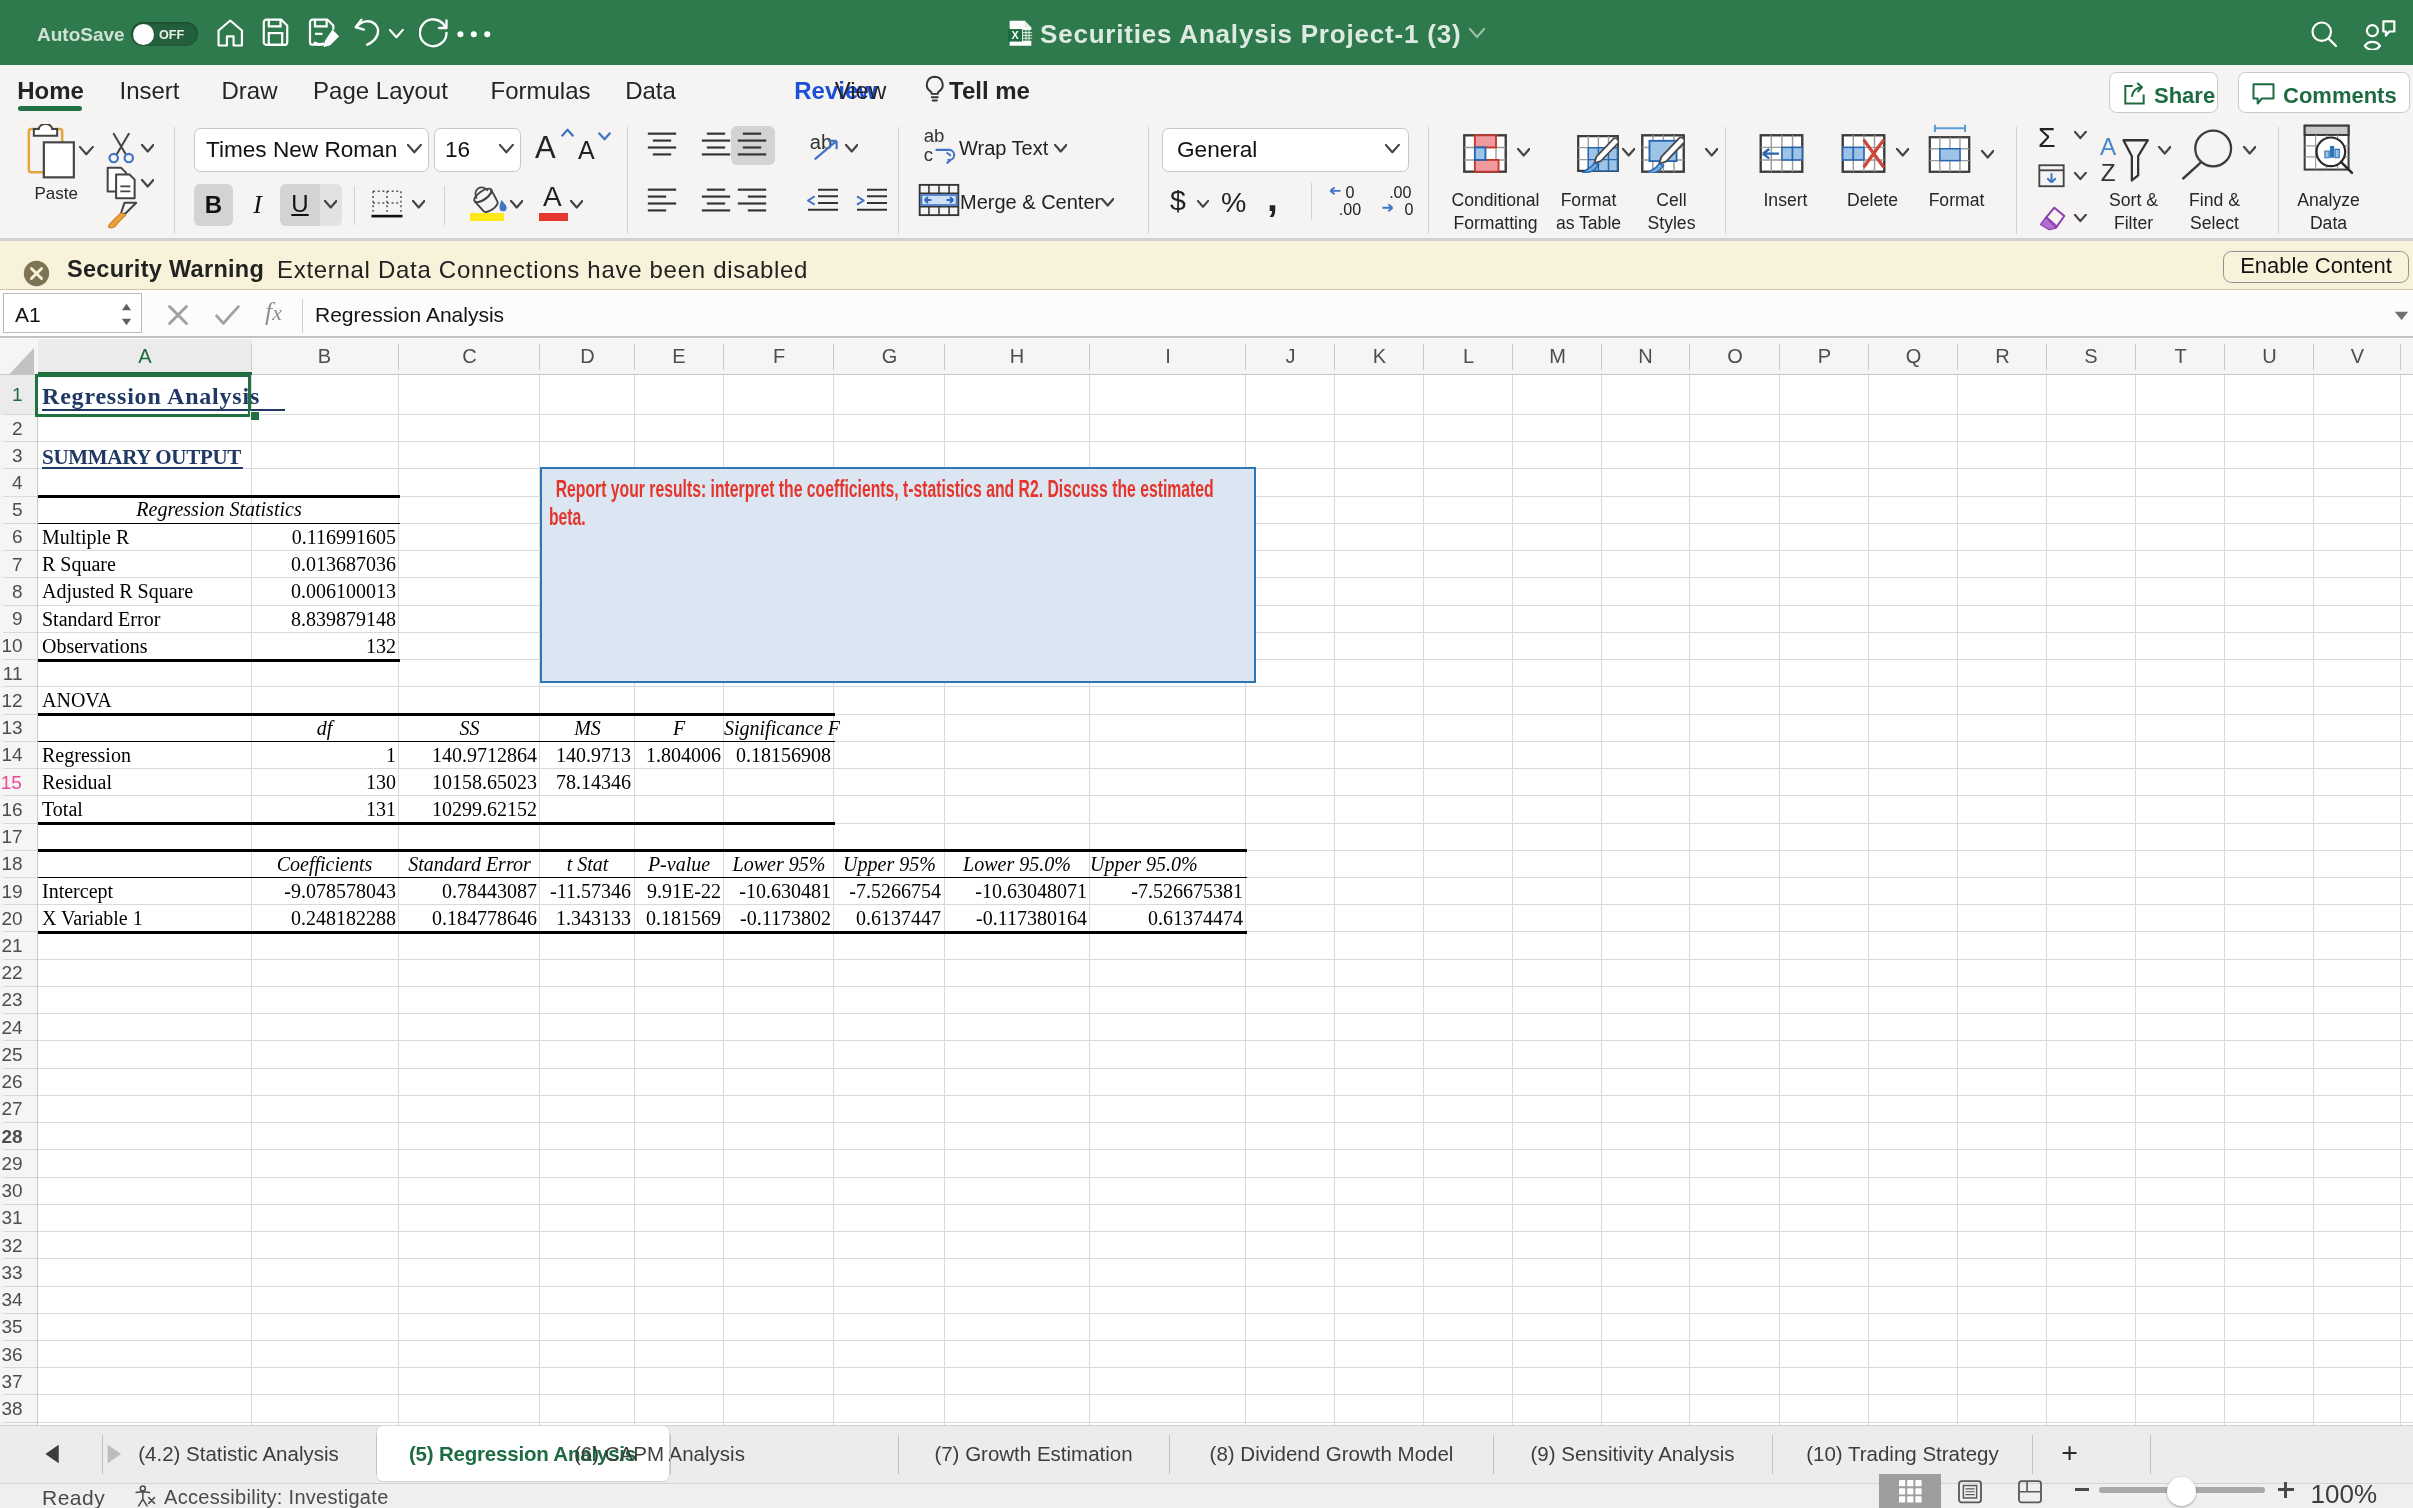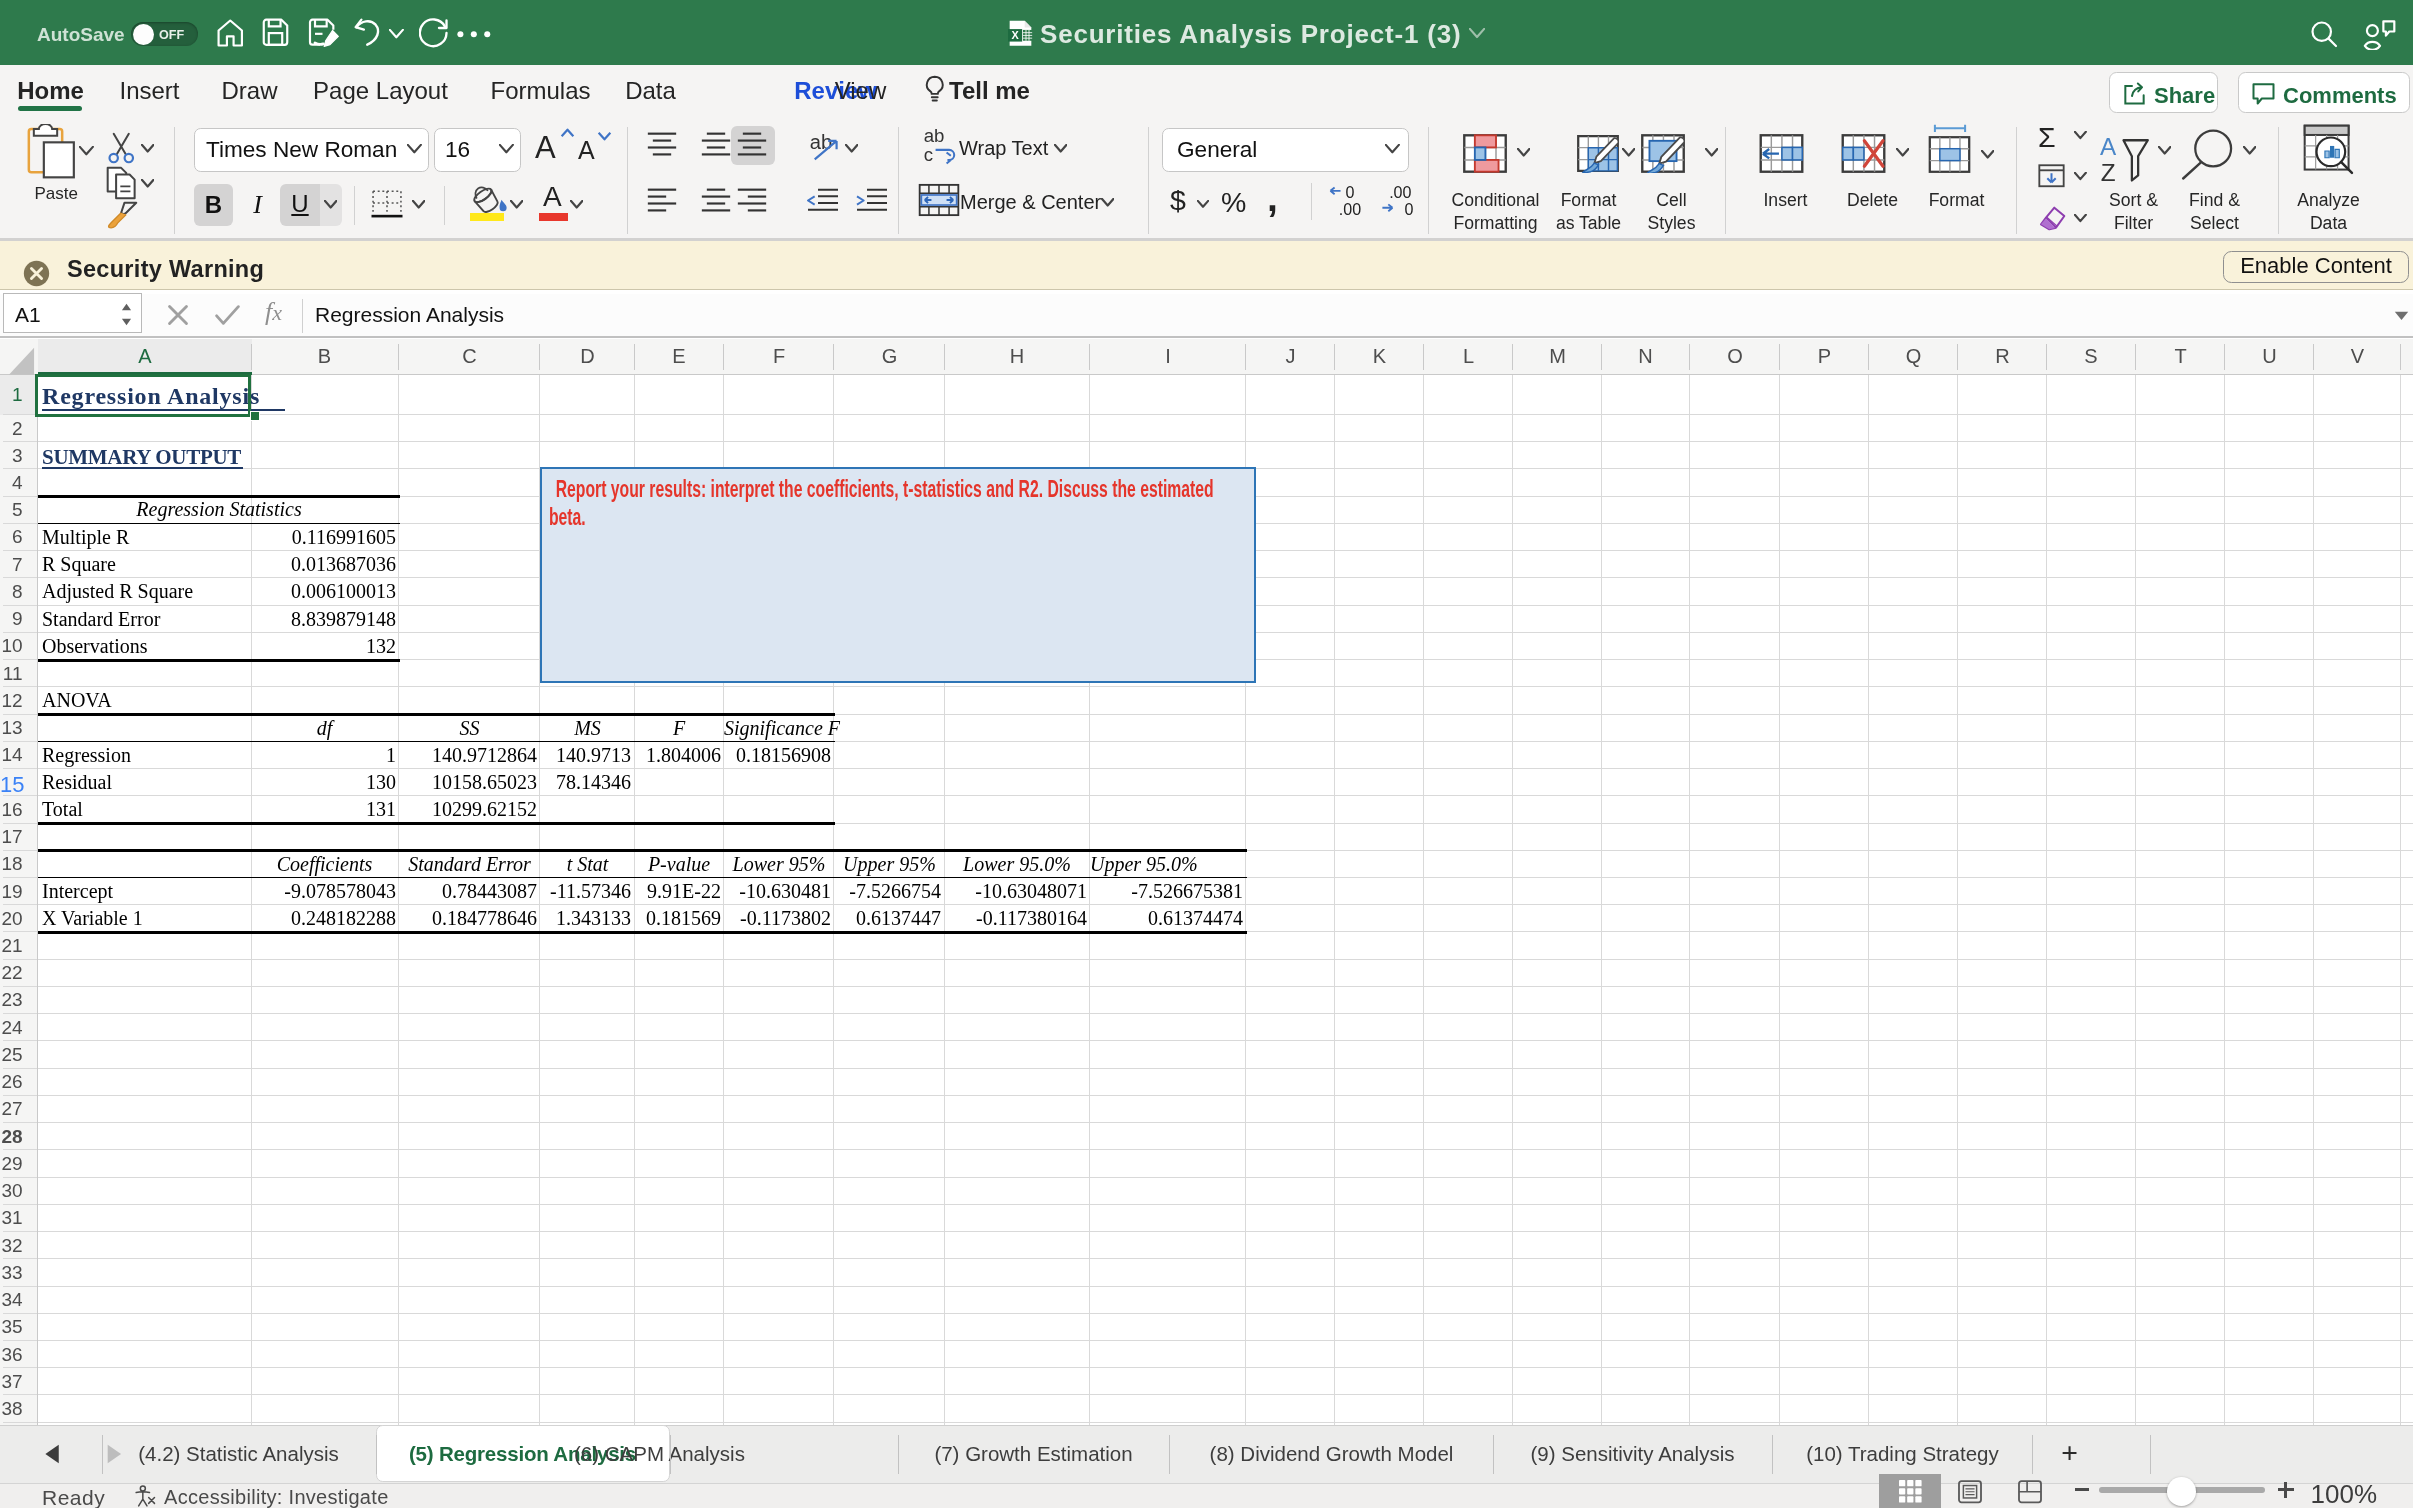--- a/index.html
+++ b/index.html
@@ -392,20 +392,21 @@
 <path d="M32 40 v-14 h5 v14 z" fill="#2e75b6"></path>
 <path d="M38 40 v-10 h5 v10 z" fill="#9dc3e6" stroke="#2e75b6" stroke-width="1.4"></path>
     </svg>
 <div class="abs glabel" style="left:2253px;top:189px;width:151px">Analyze<br>Data</div>
 <div class="abs" style="left:0;top:241px;width:2413px;height:49px;background:#f9f2da;border-bottom:1.7px solid #cdc6ab"></div>
 <svg class="abs" style="left:22.6px;top:260px" width="27" height="27" viewBox="0 0 32 32">
 <circle cx="16" cy="16" r="15" fill="#7e7354"></circle>
 <path d="M10 10 L22 22 M22 10 L10 22" stroke="#f9f2da" stroke-width="3.4" stroke-linecap="round"></path>
     </svg>
 <div class="abs" style="left:67px;top:256px;font-size:23.5px;font-weight:bold;color:#222;letter-spacing:0.3px">Security Warning</div>
+<div class="abs" style="left:277px;top:256px;font-size:24px;color:#222;letter-spacing:0.7px">External Data Connections have been disabled</div>
 <div class="abs" style="left:2223px;top:251px;width:186px;height:32px;border:1.7px solid #8f8f8f;border-radius:8.4px;text-align:center;font-size:22px;color:#111;line-height:28.5px">Enable Content</div>
 <div class="abs" style="left:0;top:294px;width:2413px;height:44px;background:#fcfcfc;border-bottom:2.1px solid #c1c1c1"></div>
 <div class="abs" style="left:2.5px;top:293px;width:139px;height:40px;background:#fff;border:1.3px solid #b9b9b9"></div>
 <div class="abs" style="left:15px;top:303px;font-size:21px;color:#111">A1</div>
 <svg class="abs" style="left:119px;top:302px" width="15" height="25" viewBox="0 0 18 30">
 <path d="M9 2 L14.5 10 L3.5 10 Z" fill="#5f5f5f"></path>
       <path d="M9 28 L14.5 20 L3.5 20 Z" fill="#5f5f5f"></path>
     </svg>
 <svg class="abs" style="left:167px;top:304px" width="22" height="22" viewBox="0 0 26 26">
 <path d="M3 3 L23 23 M23 3 L3 23" stroke="#a0a0a0" stroke-width="3.4" stroke-linecap="round"></path>
@@ -493,21 +494,21 @@
 <div class="abs" style="left:0;top:635px;width:22.6px;text-align:right;font-size:19px;font-weight:normal;color:#4d4d4d">10</div>
 <div class="abs" style="left:3.4px;top:659px;width:34px;height:0.8px;background:#d9d9d9"></div>
 <div class="abs" style="left:0;top:663px;width:22.6px;text-align:right;font-size:19px;font-weight:normal;color:#4d4d4d">11</div>
 <div class="abs" style="left:3.4px;top:686px;width:34px;height:0.8px;background:#d9d9d9"></div>
 <div class="abs" style="left:0;top:690px;width:22.6px;text-align:right;font-size:19px;font-weight:normal;color:#4d4d4d">12</div>
 <div class="abs" style="left:3.4px;top:714px;width:34px;height:0.8px;background:#d9d9d9"></div>
 <div class="abs" style="left:0;top:717px;width:22.6px;text-align:right;font-size:19px;font-weight:normal;color:#4d4d4d">13</div>
 <div class="abs" style="left:3.4px;top:741px;width:34px;height:0.8px;background:#d9d9d9"></div>
 <div class="abs" style="left:0;top:744px;width:22.6px;text-align:right;font-size:19px;font-weight:normal;color:#4d4d4d">14</div>
 <div class="abs" style="left:3.4px;top:768px;width:34px;height:0.8px;background:#d9d9d9"></div>
-<div class="abs" style="left:0;top:772px;width:22.6px;text-align:right;font-size:22px;font-weight:normal;color:#3b82f6">15</div>
+<div class="abs" style="left:0;top:772px;width:22.6px;text-align:center;font-size:19px;font-weight:normal;color:#ec4899">15</div>
 <div class="abs" style="left:3.4px;top:795px;width:34px;height:0.8px;background:#d9d9d9"></div>
 <div class="abs" style="left:0;top:799px;width:22.6px;text-align:right;font-size:19px;font-weight:normal;color:#4d4d4d">16</div>
 <div class="abs" style="left:3.4px;top:823px;width:34px;height:0.8px;background:#d9d9d9"></div>
 <div class="abs" style="left:0;top:826px;width:22.6px;text-align:right;font-size:19px;font-weight:normal;color:#4d4d4d">17</div>
 <div class="abs" style="left:3.4px;top:850px;width:34px;height:0.8px;background:#d9d9d9"></div>
 <div class="abs" style="left:0;top:853px;width:22.6px;text-align:right;font-size:19px;font-weight:normal;color:#4d4d4d">18</div>
 <div class="abs" style="left:3.4px;top:877px;width:34px;height:0.8px;background:#d9d9d9"></div>
 <div class="abs" style="left:0;top:881px;width:22.6px;text-align:right;font-size:19px;font-weight:normal;color:#4d4d4d">19</div>
 <div class="abs" style="left:3.4px;top:904px;width:34px;height:0.8px;background:#d9d9d9"></div>
 <div class="abs" style="left:0;top:908px;width:22.6px;text-align:right;font-size:19px;font-weight:normal;color:#4d4d4d">20</div>

